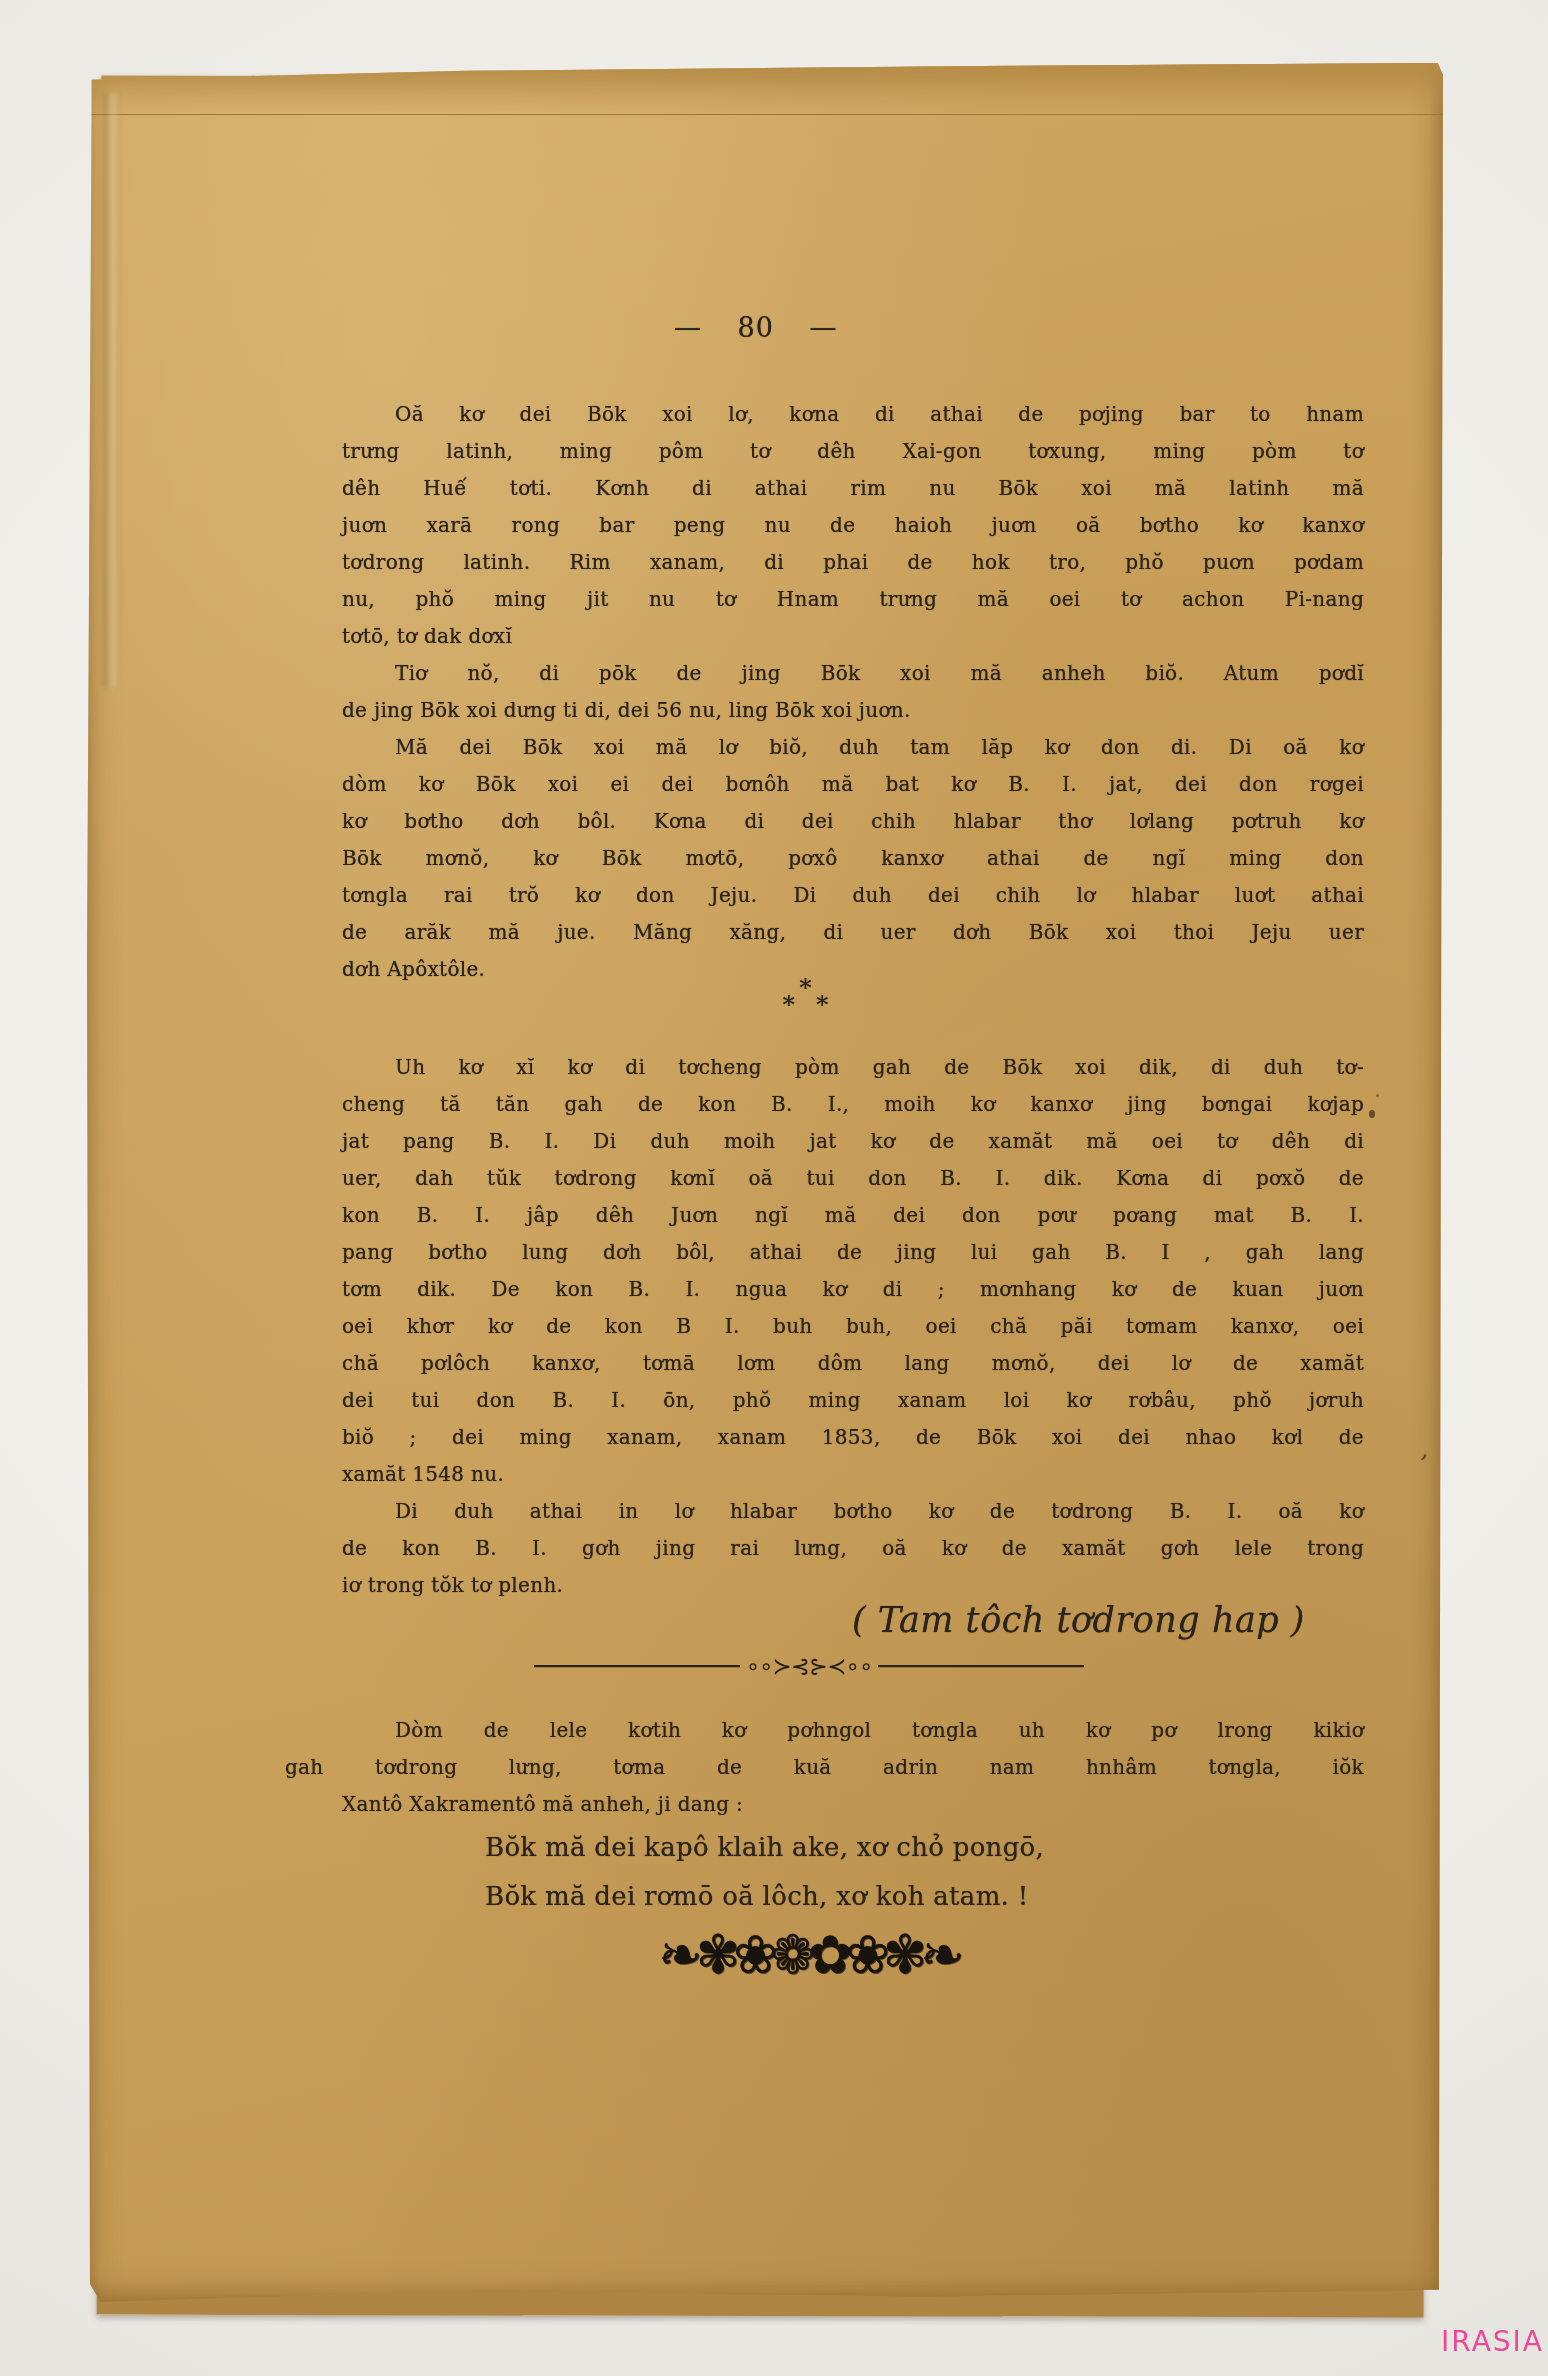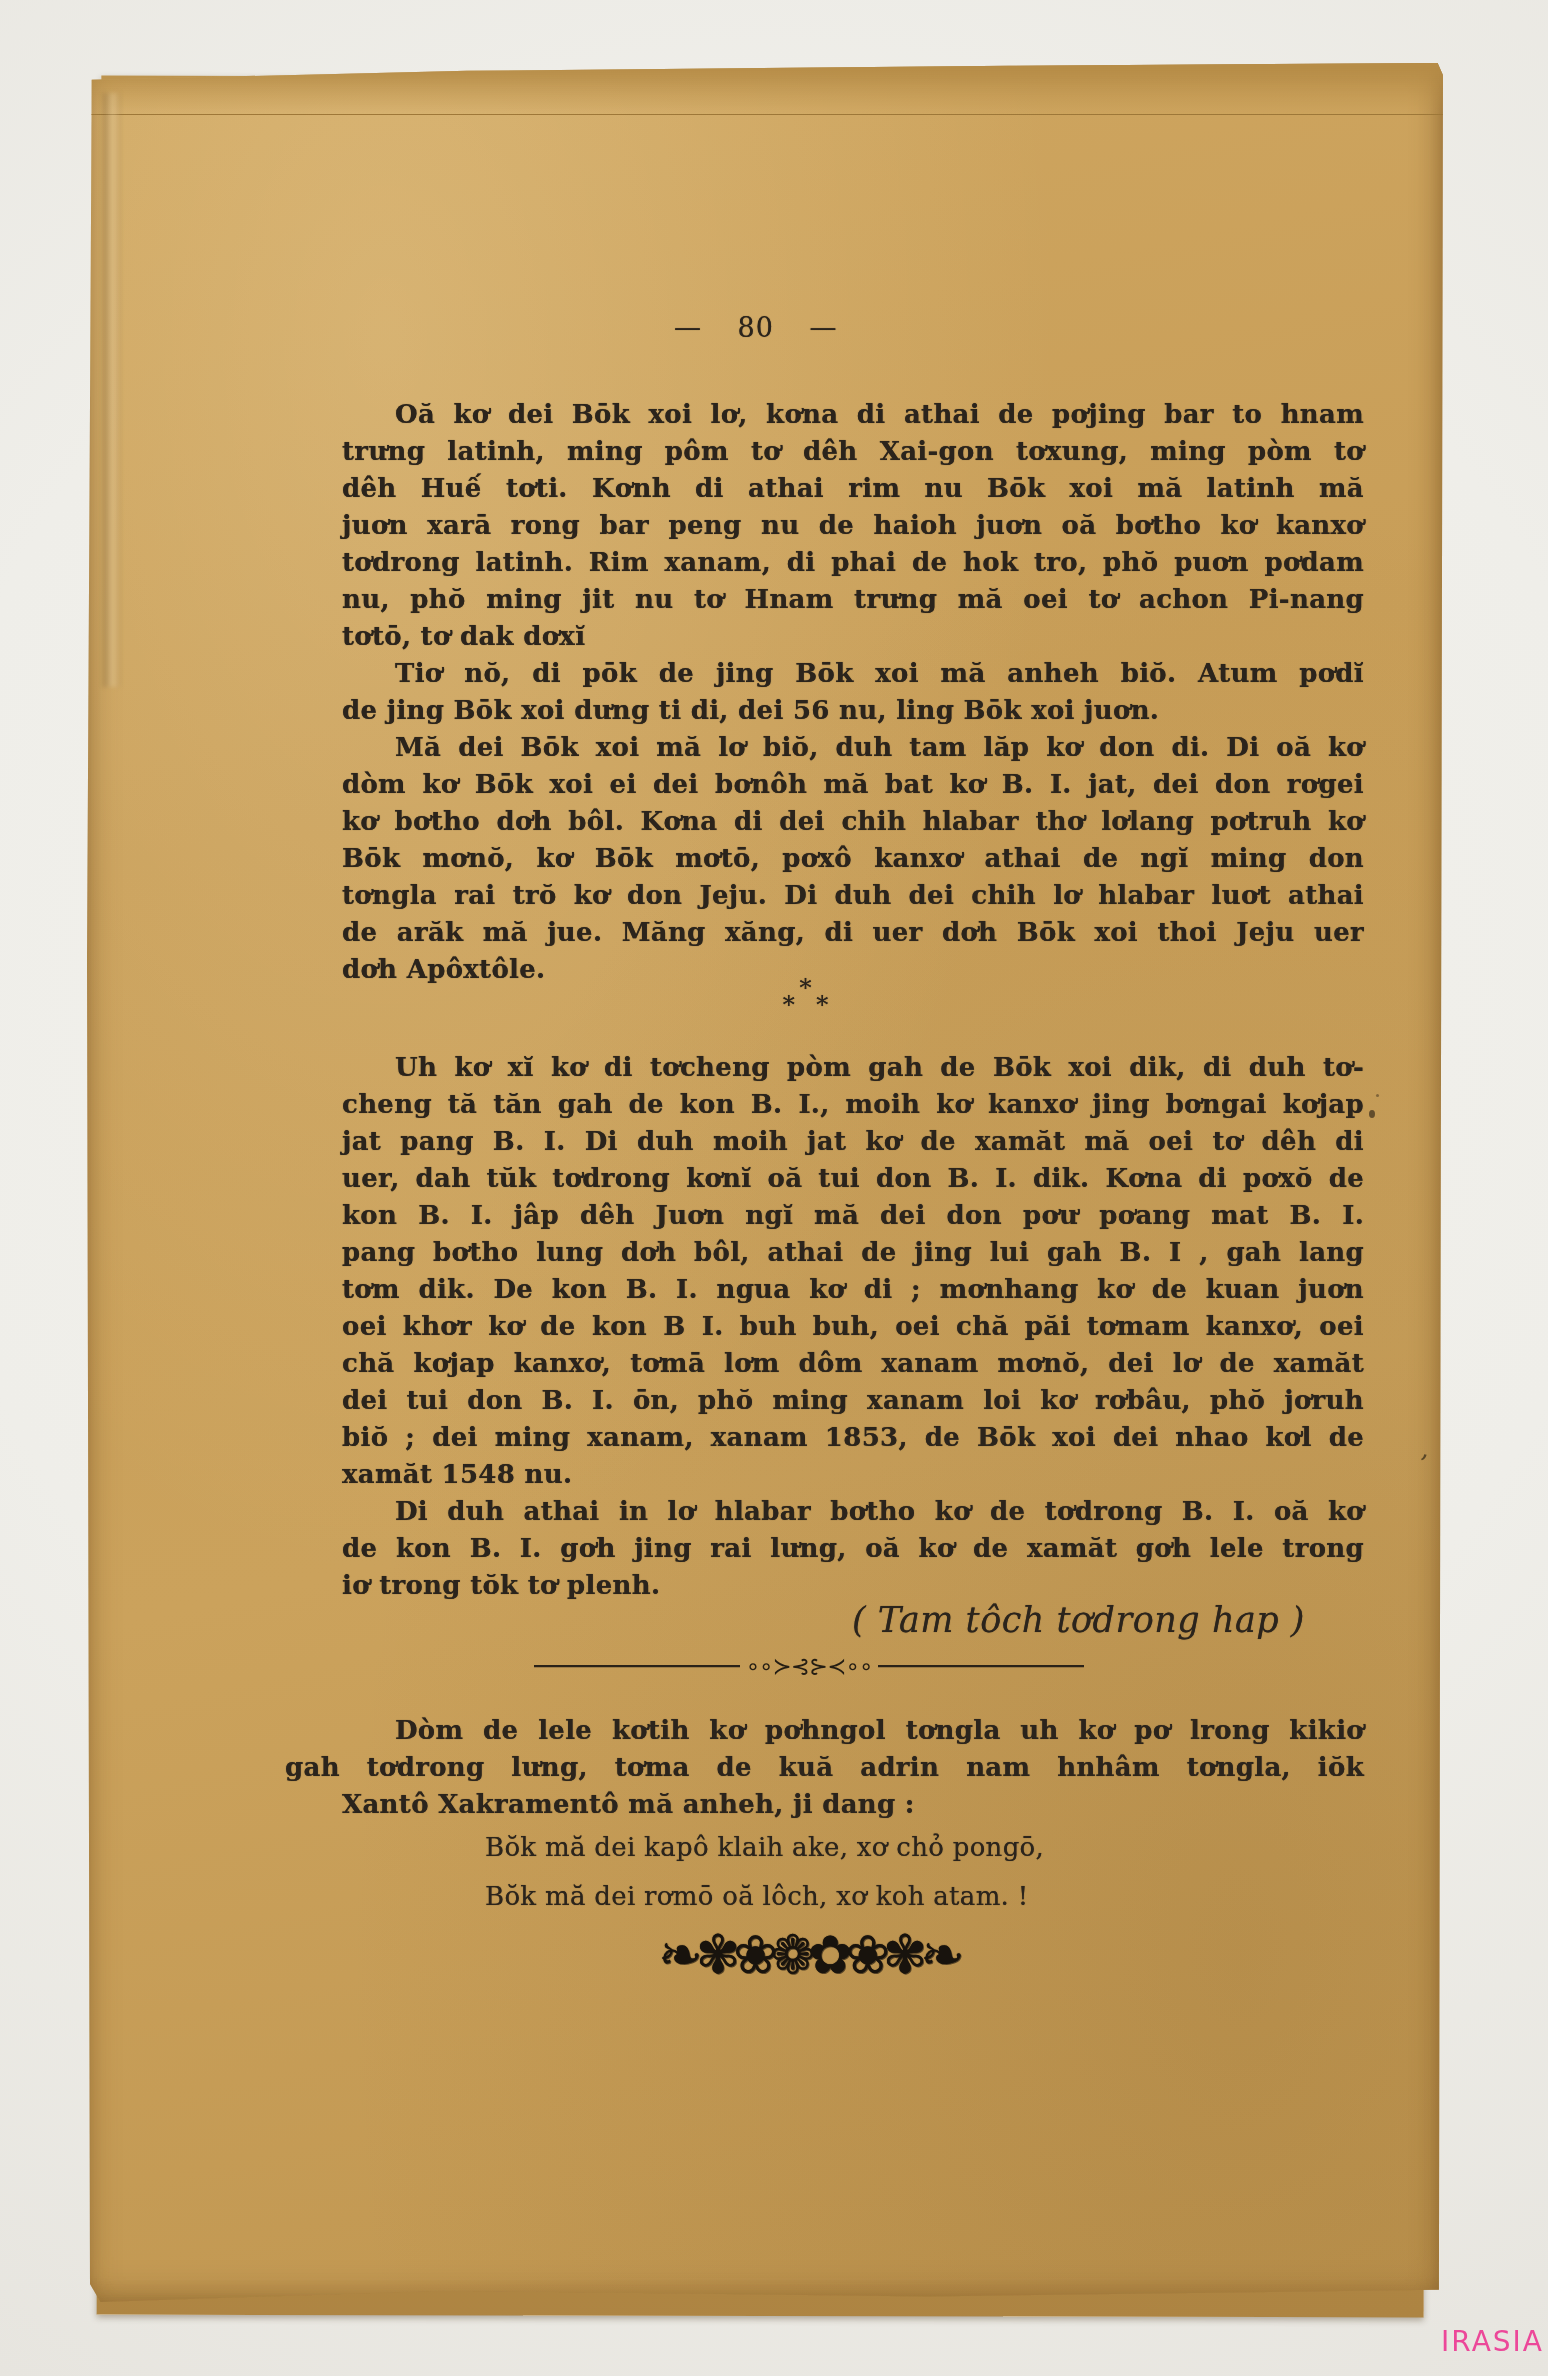--- a/index.html
+++ b/index.html
@@ -47,21 +47,21 @@
   .curl-mark{
     position:absolute;left:1331px;top:1386px;color:#3a2e1a;font-size:26px;
     transform:rotate(14deg);opacity:.75;font-family:"DejaVu Serif",serif;
   }
   
   .ink{color:#2b241c;text-shadow:0 0 0.8px rgba(43,36,28,.85);}
   .page-number{
     position:absolute;left:587px;top:249px;width:277px;
     font-size:27px;word-spacing:26px;letter-spacing:1px;
   }
-  .flow{position:absolute;left:255px;width:1022px;font-size:26px;font-weight:bold;}
+  .flow{position:absolute;left:255px;width:1022px;font-size:20px;}
   .flow-a{top:333px;}
   .flow-b{top:986px;}
   .flow-c{top:1649px;}
   .line{line-height:37px;white-space:normal;letter-spacing:0.3px;}
   .para .line{text-align:justify;text-align-last:justify;}
   .para .line:last-child{text-align-last:left;}
   .para .line:first-child{text-indent:53px;}
   .para--outdent2 .line:nth-child(2){margin-left:-57px;}
   .asterism{
     position:absolute;left:669px;top:917px;width:99px;text-align:center;
@@ -140,21 +140,21 @@
   <div class="flow flow-b ink">
     <div class="para">
         <div class="line">Uh kơ xĭ kơ di tơcheng pòm gah de Bōk xoi dik, di duh tơ-</div>
         <div class="line">cheng tă tăn gah de kon B. I., moih kơ kanxơ jing bơngai kơjap</div>
         <div class="line">jat pang B. I. Di duh moih jat kơ de xamăt mă oei tơ dêh di</div>
         <div class="line">uer, dah tŭk tơdrong kơnĭ oă tui don B. I. dik. Kơna di pơxŏ de</div>
         <div class="line">kon B. I. jâp dêh Juơn ngĭ mă dei don pơư pơang mat B. I.</div>
         <div class="line">pang bơtho lung dơh bôl, athai de jing lui gah B. I , gah lang</div>
         <div class="line">tơm dik. De kon B. I. ngua kơ di ; mơnhang kơ de kuan juơn</div>
         <div class="line">oei khơr kơ de kon B I. buh buh, oei chă păi tơmam kanxơ, oei</div>
-        <div class="line">chă kơjap kanxơ, tơmā lơm dôm xanam mơnŏ, dei lơ de xamăt</div>
+        <div class="line">chă pơlôch kanxơ, tơmā lơm dôm lang mơnŏ, dei lơ de xamăt</div>
         <div class="line">dei tui don B. I. ōn, phŏ ming xanam loi kơ rơbâu, phŏ jơruh</div>
         <div class="line">biŏ ; dei ming xanam, xanam 1853, de Bōk xoi dei nhao kơl de</div>
         <div class="line">xamăt 1548 nu.</div>
       </div>
     <div class="para">
         <div class="line">Di duh athai in lơ hlabar bơtho kơ de tơdrong B. I. oă kơ</div>
         <div class="line">de kon B. I. gơh jing rai lưng, oă kơ de xamăt gơh lele trong</div>
         <div class="line">iơ trong tŏk tơ plenh.</div>
       </div>
   </div>

